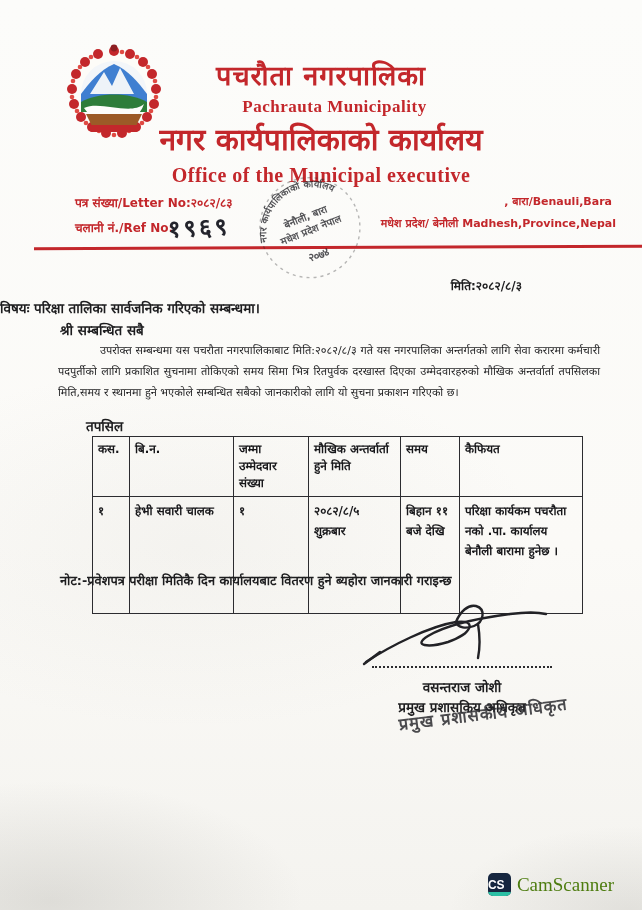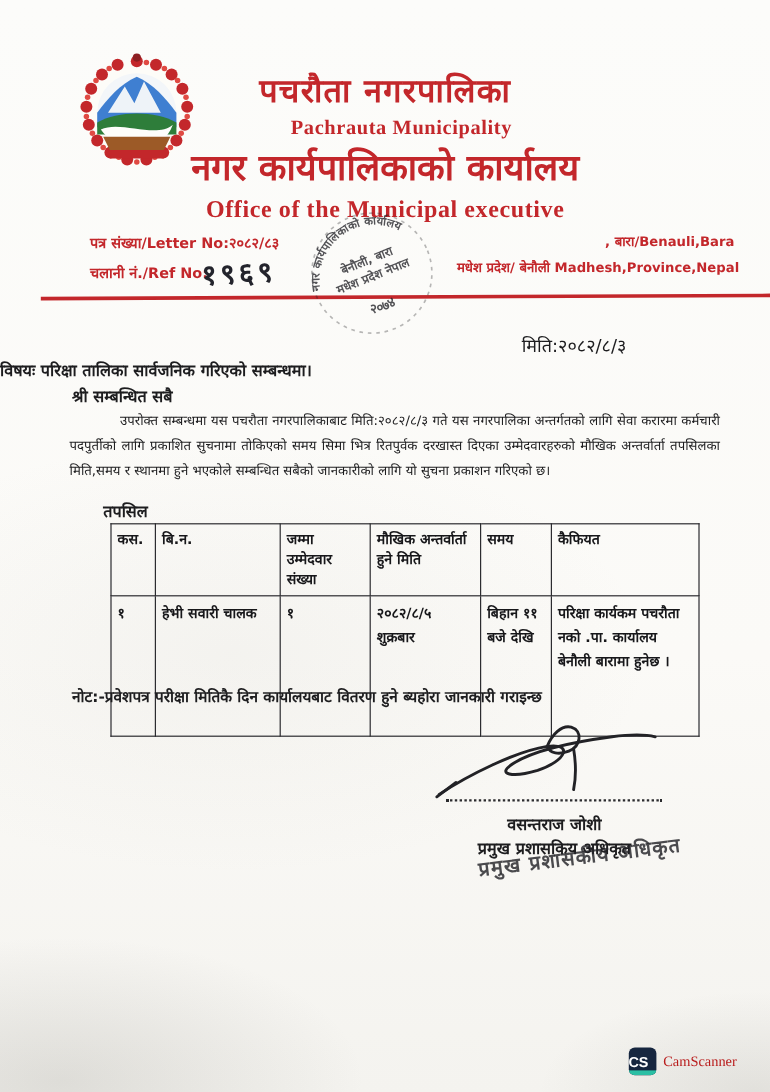--- a/index.html
+++ b/index.html
@@ -24,21 +24,21 @@
   .office-en{left:0;right:0;top:164px;font-size:20px;font-weight:bold;letter-spacing:0.5px;}
 
   .letter-no{left:75px;top:194px;font-size:12px;font-weight:bold;}
   .ref-no{left:75px;top:219px;font-size:12px;font-weight:bold;}
   .ref-hand{left:168px;top:210px;font-size:24px;font-weight:bold;color:#23242c;
     transform:rotate(-3deg);font-family:"DejaVu Sans","Liberation Sans",sans-serif;letter-spacing:3px;}
   .addr1{right:30px;top:193px;font-size:11px;font-weight:bold;text-align:right;}
   .addr2{right:26px;top:215px;font-size:11px;font-weight:bold;text-align:right;}
   .redline{left:34px;top:246px;width:608px;height:3px;background:#c3272b;transform:rotate(-0.25deg);}
 
-  .dateline{right:120px;top:277px;font-size:15px;font-weight:normal;}
+  .dateline{right:120px;top:277px;font-size:12px;font-weight:bold;}
   .subject{left:0;right:0;top:299px;font-size:13.5px;font-weight:bold;text-align:left;}
   .salutation{left:60px;top:321px;font-size:13.5px;font-weight:bold;}
   .bodypar{left:58px;top:340px;width:542px;font-size:11px;line-height:21px;
     text-align:justify;text-indent:42px;font-weight:500;}
   .tapasil{left:86px;top:417px;font-size:13.5px;font-weight:bold;}
 
   table.sched{position:absolute;left:92px;top:436px;border-collapse:collapse;
     font-size:11.8px;font-weight:bold;color:#17171a;}
   table.sched th,table.sched td{border:1.6px solid #2c2c30;vertical-align:top;
     padding:4px 5px;text-align:left;font-weight:bold;line-height:17px;}
@@ -56,21 +56,21 @@
     color:rgba(35,35,40,0.82);transform:rotate(-7deg);letter-spacing:1px;}
 
   .round-stamp{left:246px;top:168px;opacity:0.88;transform:rotate(-22deg);}
 
   .footer{right:28px;bottom:14px;display:flex;align-items:center;gap:6px;}
   .cs-icon{width:23px;height:23px;border-radius:5px;position:relative;overflow:hidden;
     background:#16263f;display:flex;align-items:center;justify-content:flex-start;
     font-family:"Liberation Sans","DejaVu Sans",sans-serif;font-weight:bold;
     color:#fff;font-size:12px;}
   .cs-icon::after{content:"";position:absolute;left:0;right:0;bottom:0;height:4px;background:#2bbfa4;}
-  .cs-text{font-size:12px;color:#b91c1c;}
+  .cs-text{font-size:19px;color:#4d7c0f;}
 </style>
 </head>
 <body>
 
 <svg class="abs" style="left:60px;top:42px;" width="108" height="108" viewBox="0 0 108 108">
   <g>
     <circle cx="54" cy="52" r="44" fill="#fdfcf8"></circle>
     <g fill="#c3272b">
       <circle cx="54" cy="9" r="5"></circle>
         <circle cx="70" cy="12" r="5"></circle>

